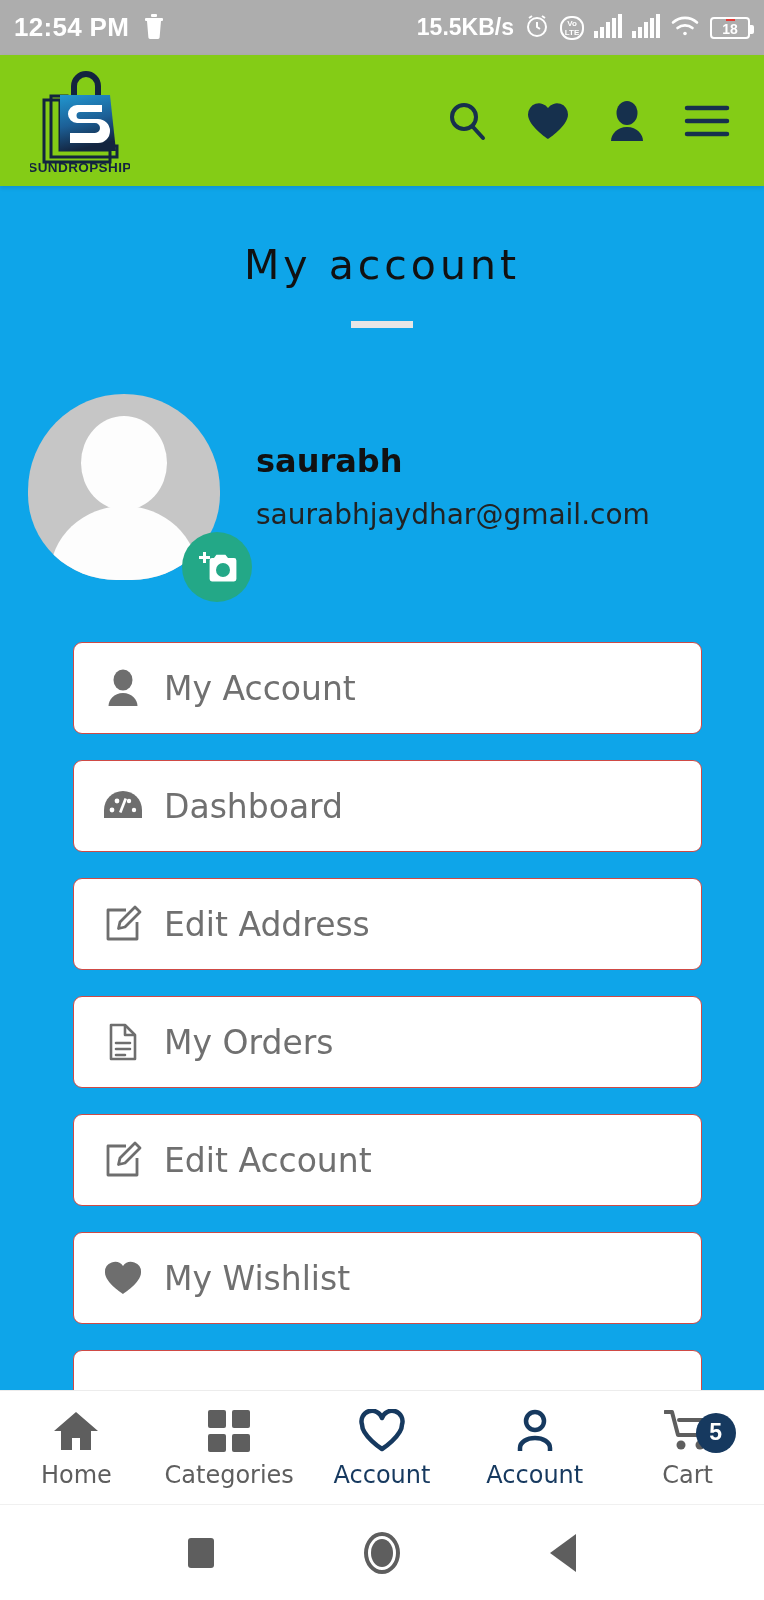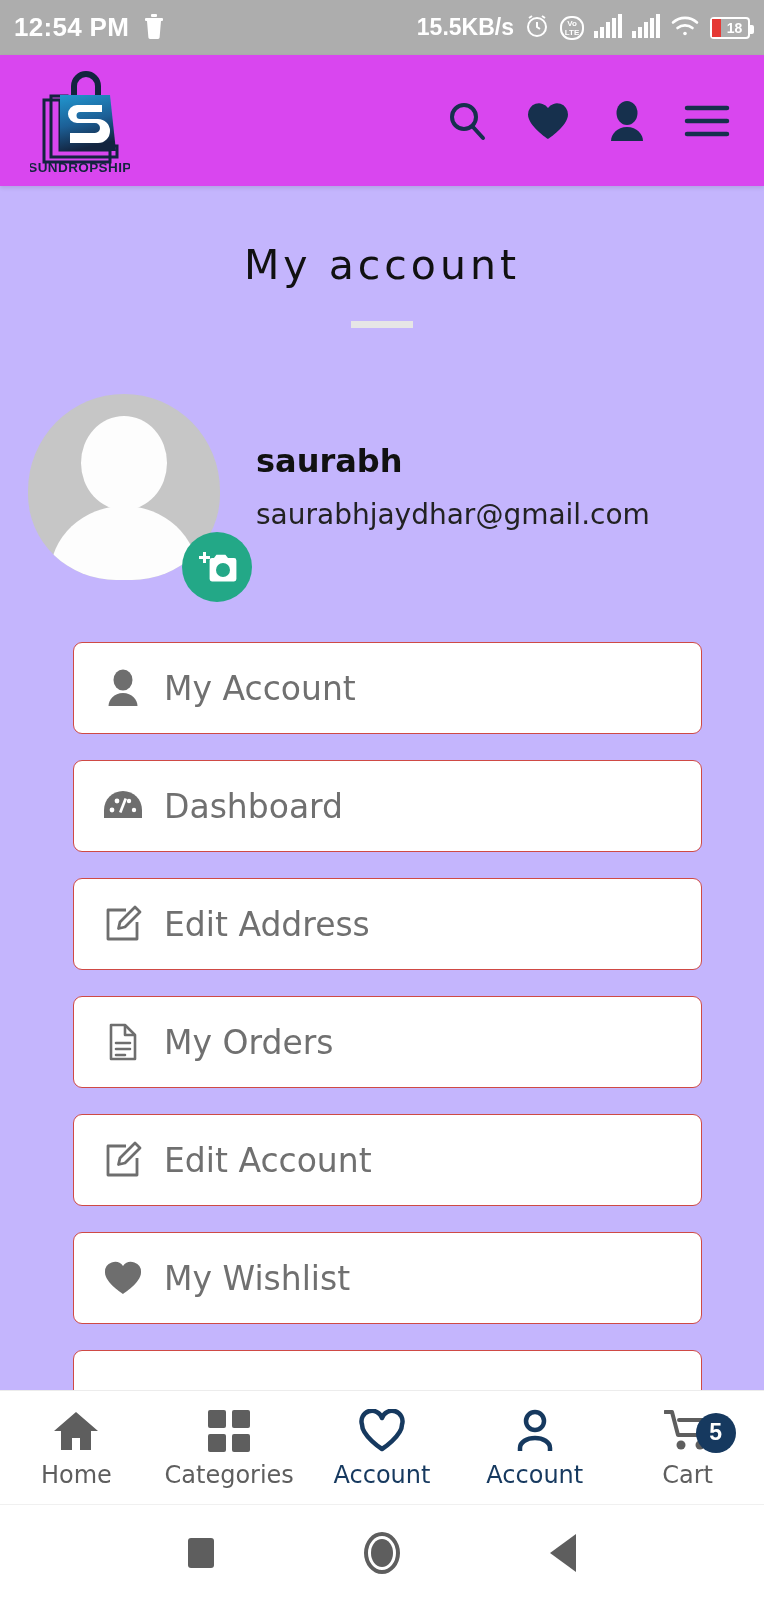--- a/index.html
+++ b/index.html
@@ -20,40 +20,40 @@
   .sb-time{ font-size:26px; font-weight:bold; letter-spacing:.3px; font-family:"Liberation Sans", sans-serif;}
   .sb-right{ margin-left:auto; display:flex; align-items:center; gap:10px; }
   .sb-speed{ font-size:23px; font-weight:bold; font-family:"Liberation Sans", sans-serif;}
   .sb-ico{ display:block; }
   .volte-box{
     border:2px solid #fff; border-radius:11px; width:24px; height:24px;
     font-size:8px; line-height:9px; font-weight:bold; text-align:center;
     display:flex; flex-direction:column; justify-content:center;
     font-family:"Liberation Sans", sans-serif;
   }
-  .batt{ position:relative; width:40px; height:22px; border:2px solid #fff; border-radius:4px; display:flex; align-items:center;}
+  .batt{ position:relative; width:40px; height:22px; border:2px solid #fff; border-radius:4px; display:flex; align-items:center;flex-direction:column;}
   .batt:after{content:"";position:absolute;right:-6px;top:6px;width:4px;height:9px;background:#fff;border-radius:0 2px 2px 0;}
   .batt-fill{ width:9px; height:100%; background:#e53935; }
   .batt-num{ flex:1; text-align:center; font-size:14px; font-weight:bold; color:#fff; font-family:"Liberation Sans", sans-serif;}
 
   
   .appbar{
-    height:131px; background:#d946ef; display:flex; align-items:center;
+    height:131px; background:#84cc16; display:flex; align-items:center;
     padding:0 34px 0 28px; box-shadow:0 2px 4px rgba(0,0,0,.10);
     position:relative; z-index:5;
   }
   .logo{ width:104px; height:118px; display:flex; flex-direction:column; align-items:center; justify-content:center;}
   .logo svg{ display:block; }
   .appbar-icons{ margin-left:auto; display:flex; align-items:center; gap:38px; }
   .appbar-icons .ic{ color:#16304d; display:flex; align-items:center; }
 
   
   .content{
     position:absolute; top:186px; left:0; right:0; bottom:0;
-    background:#c4b5fd; overflow:hidden;
+    background:#0ea5e9; overflow:hidden;
   }
   .page-title{
     text-align:center; font-size:41px; color:#111; letter-spacing:4px;
     margin-top:55px; font-family:"DejaVu Sans", sans-serif; font-weight:400;
   }
   .title-rule{ width:62px; height:7px; background:#e6e6e6; margin:32px auto 0; }
 
   
   .profile{ display:flex; align-items:flex-start; margin:66px 0 0 28px; }
   .avatar-wrap{ position:relative; width:192px; height:186px; flex:none; }

